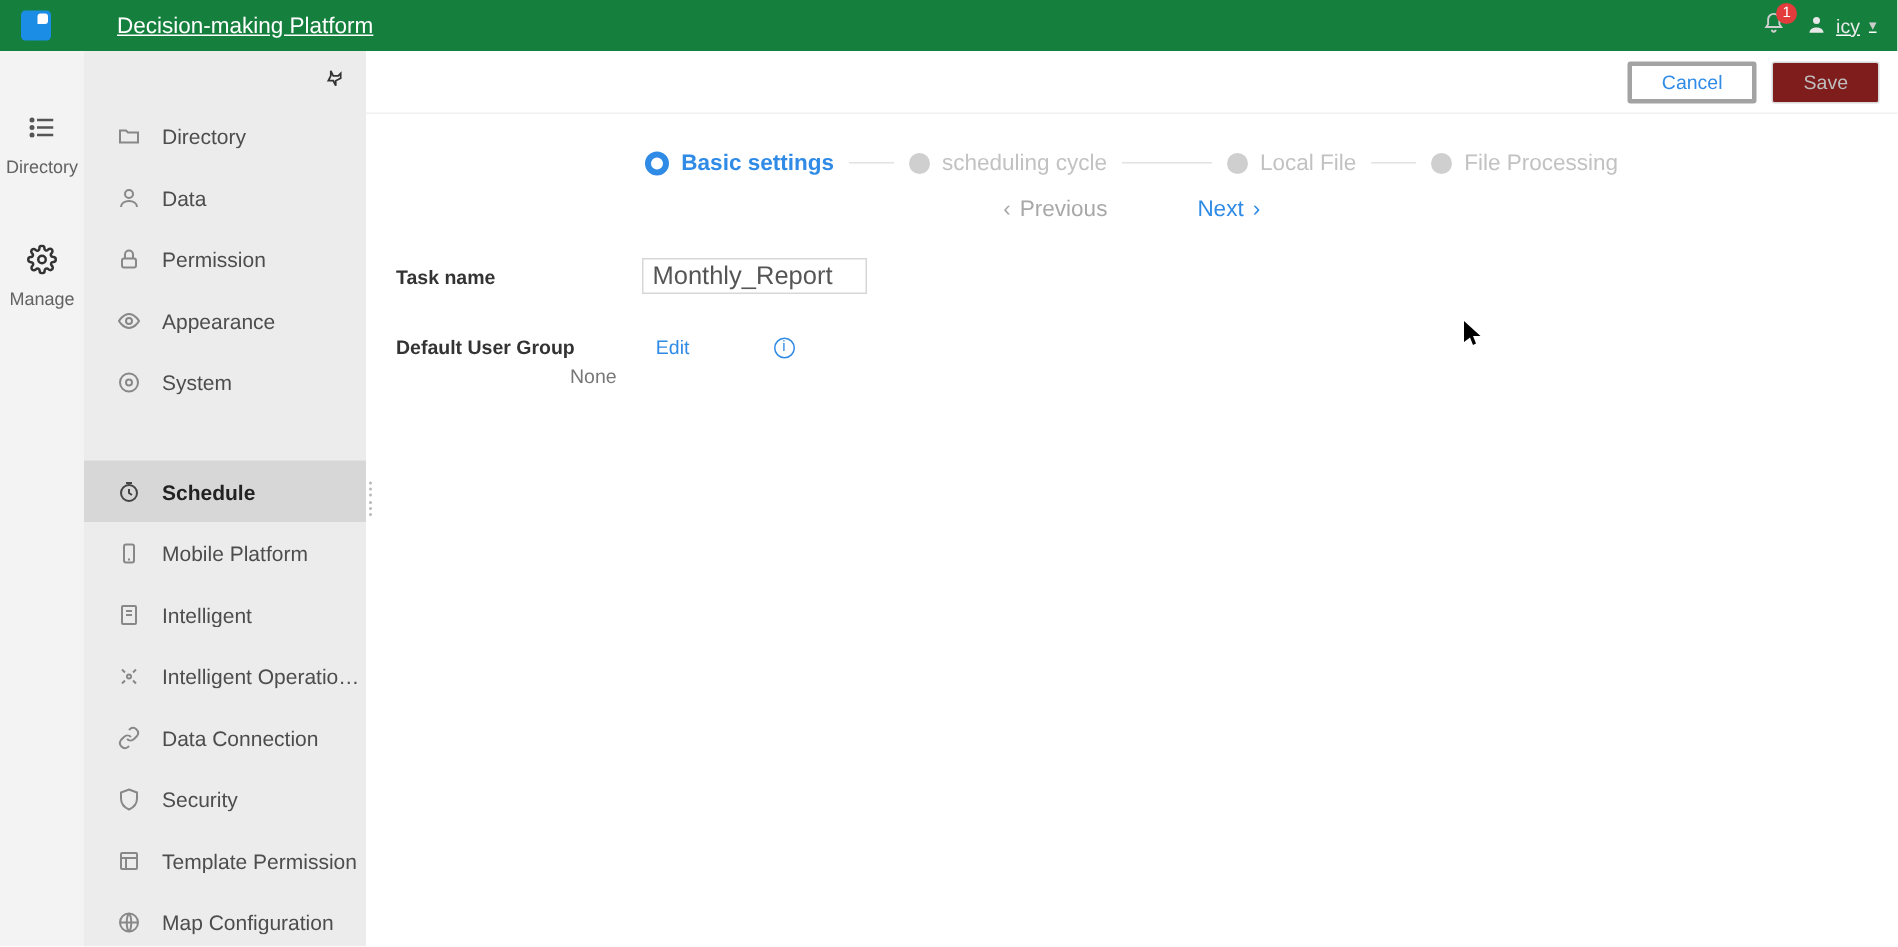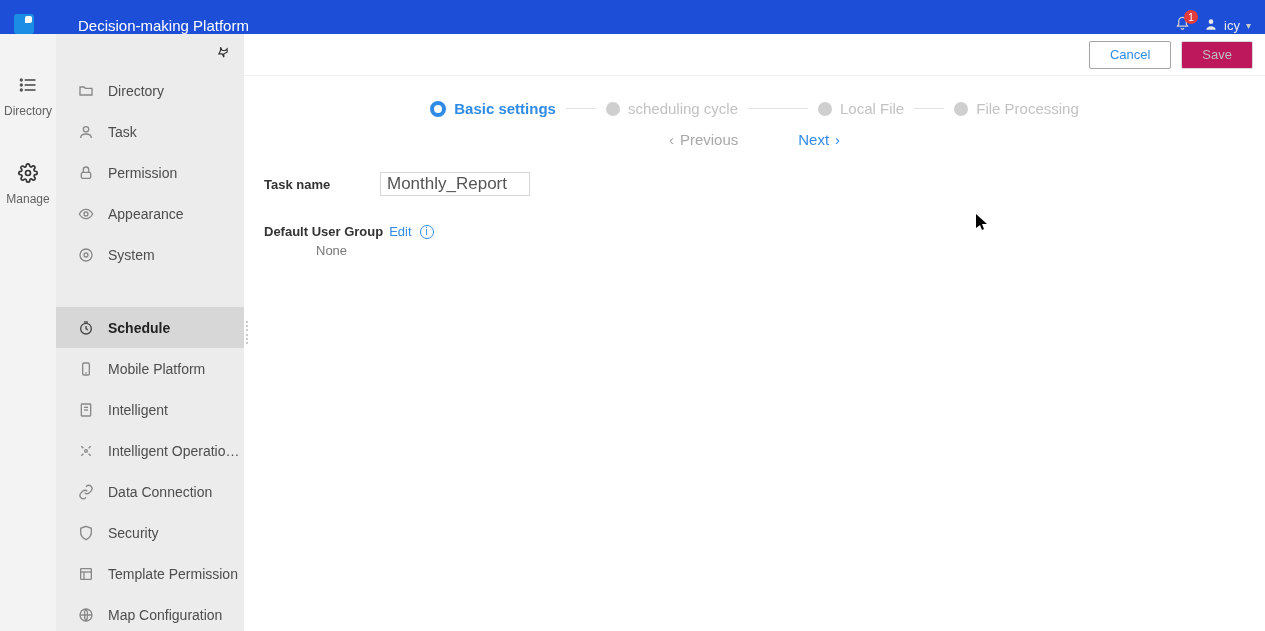--- a/index.html
+++ b/index.html
@@ -8,26 +8,27 @@
     width: 1265px;
     height: 631px;
     overflow: hidden;
     background: #fff;
     color: #333;
     position: relative;
   }
   
   .topbar {
     height: 34px;
-    background: #1d4ed8;
+    background: #15803d;
     color: #fff;
     display: flex;
-    align-items: flex-end;
+    align-items: center;
     padding: 0 14px;
     font-size: 15px;
+    text-decoration: underline;
   }
   .topbar-logo {
     width: 20px; height: 20px;
     background: #1b8de4;
     border-radius: 3px;
     position: relative;
     margin-right: 44px;
   }
   .topbar-logo::before {
     content: '';
@@ -137,22 +138,22 @@
   }
   .btn {
     height: 28px;
     padding: 0 20px;
     font-size: 13px;
     border-radius: 2px;
     display:inline-flex; align-items:center; justify-content:center;
     cursor: pointer;
     background:#fff;
   }
-  .btn-outline { border:1px solid #a3a3a3; color:#2f8be6;text-align:right; }
-  .btn-disabled { border:1px solid #d8d8d8; color:#bfbfbf; background:#be185d; cursor:not-allowed; }
+  .btn-outline { border:3px solid #a3a3a3; color:#2f8be6;text-align:right; }
+  .btn-disabled { border:1px solid #d8d8d8; color:#bfbfbf; background:#7f1d1d; cursor:not-allowed; }
 
   
   .stepper {
     display:flex; align-items:center; justify-content:center;
     gap: 10px;
     padding: 24px 0 14px;
     font-size: 15px;
   }
   .step { display:flex; align-items:center; gap:8px; }
   .step-circle { width:14px; height:14px; border-radius:50%; background:#cfcfcf; }
@@ -171,33 +172,33 @@
     gap:60px;
     padding-bottom: 18px;
     font-size: 15px;
   }
   .navlink { display:flex; align-items:center; gap:6px; cursor:pointer; }
   .navlink.prev { color:#a8a8a8; }
   .navlink.next { color:#2f8be6; }
 
   
   .form-area { padding-left: 20px; padding-top: 6px; font-size:14px; }
-  .form-row { display:flex; align-items:center; margin-bottom: 28px; }
+  .form-row { display:flex; align-items:center; margin-bottom: 28px; gap: 48px; }
   .form-label { width:116px; color:#333; font-weight:600; font-size:13px; }
   .form-input {
     width: 150px;
     height: 24px;
     border: 1px solid #d7d7d7;
     font-size: 17px;
     padding: 0 6px;
     color: #555;
   }
   .edit-link { color:#2f8be6; margin-right:8px; cursor:pointer; font-size:13px; }
   .info-icon { width:14px; height:14px; border:1px solid #2f8be6; border-radius:50%; color:#2f8be6; font-size:10px; display:inline-flex; align-items:center; justify-content:center; }
-  .none-value { margin-left:52px; color:#777; font-size:13px; margin-top:-10px; }
+  .none-value { margin-left:116px; color:#777; font-size:13px; margin-top:-10px; }
 
   
   .cursor {
     position:absolute;
     left: 732px;
     top: 180px;
     width: 12px; height: 18px;
     pointer-events:none;
   }
 </style>
@@ -273,21 +274,21 @@
         </span>
       <span class="item-label">Directory</span>
     </div>
     <div class="sidebar-item">
       <span class="sb-icon">
           <svg width="16" height="16" viewBox="0 0 24 24" fill="none" stroke="#888" stroke-width="2">
             <circle cx="12" cy="8" r="4"></circle>
             <path d="M4 21c0-4 4-6 8-6s8 2 8 6"></path>
           </svg>
         </span>
-      <span class="item-label">Task</span>
+      <span class="item-label">Data</span>
     </div>
     <div class="sidebar-item">
       <span class="sb-icon">
           <svg width="16" height="16" viewBox="0 0 24 24" fill="none" stroke="#888" stroke-width="2">
             <rect x="5" y="11" width="14" height="9" rx="2"></rect>
             <path d="M8 11V7a4 4 0 1 1 8 0v4"></path>
           </svg>
         </span>
       <span class="item-label">Permission</span>
     </div>

